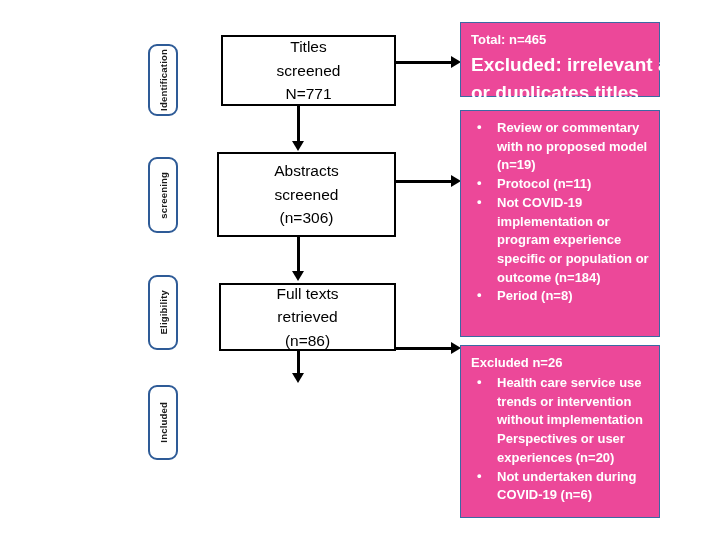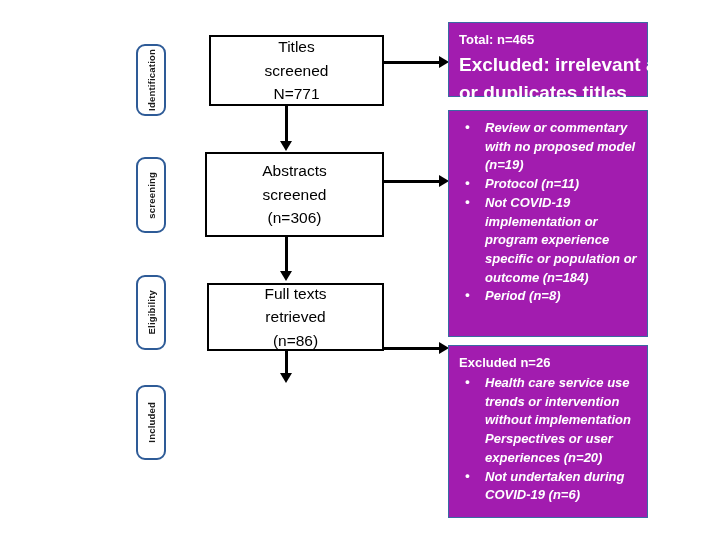--- a/index.html
+++ b/index.html
@@ -11,21 +11,21 @@
     width: 720px;
     height: 540px;
     position: relative;
     overflow: hidden;
     font-family: "Liberation Sans", sans-serif;
     color: #000000;
   }
 
   #canvas {
     position: absolute;
-    left: 0; top: 0;
+    left: 12px; top: 0;
     width: 568px;
     height: 540px;
   }
 
   
   .stage-label {
     position: absolute;
     width: 26px;
     background: #ffffff;
     border: 2px solid #2E5B97;
@@ -59,21 +59,21 @@
     font-size: 15.5px;
     line-height: 1.52;
     color: #000000;
     text-align: center;
     white-space: nowrap;
   }
 
   
   .blue-box {
     position: absolute;
-    background: #a21caf;
+    background: #ec4899;
     border: 1px solid #3A69A3;
     box-sizing: border-box;
     padding: 8px 10px 8px 10px;
     color: #ffffff;
   }
   .blue-box .heading {
     font-size: 13px;
     font-weight: bold;
     line-height: 1.46;
     margin: 0 0 1px 0;
@@ -82,21 +82,20 @@
   .blue-box .plain-line {
     font-size: 19px;
     font-weight: bold;
     line-height: 1.46;
     white-space: nowrap;
   }
   .blue-box ul {
     margin: 0;
     padding: 0;
     list-style: none;
-    font-style: italic;
   }
   .blue-box li {
     position: relative;
     font-size: 13px;
     font-weight: bold;
     line-height: 1.44;
     padding-left: 26px;
     margin-bottom: 0px;
   }
   .blue-box li::before {

